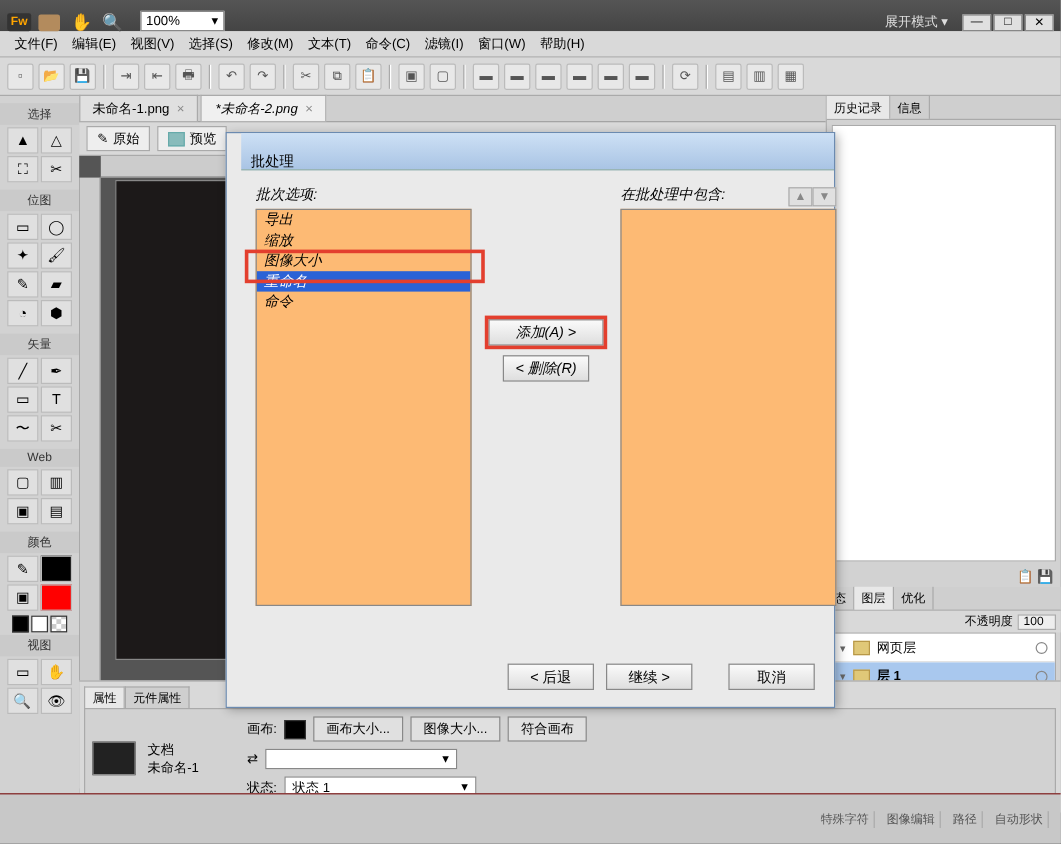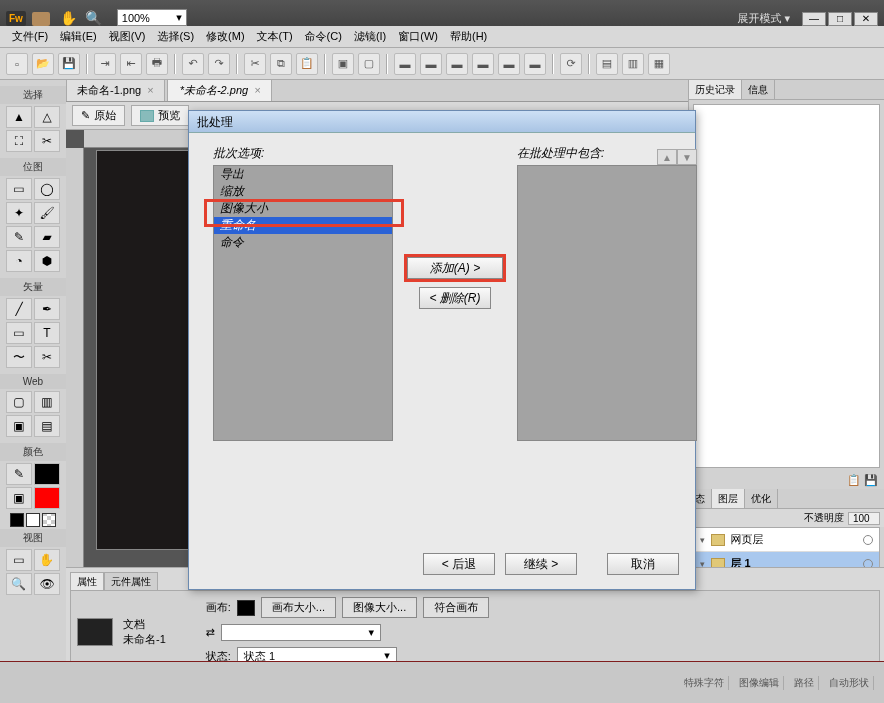--- a/index.html
+++ b/index.html
@@ -65,31 +65,31 @@
 .prop-body { border: 1px solid #aaa; padding: 6px; display: flex; align-items: center; gap: 10px; background: #d2d2d2; flex-wrap: wrap; }
 .thumb { width: 36px; height: 28px; background: #222; border: 1px solid #888; }
 .propbtn { padding: 2px 10px; border: 1px solid #888; background: #e0e0e0; }
 .sel-box { border: 1px solid #888; background: #fff; padding: 1px 6px; display: flex; justify-content: space-between; width: 160px; }
 
 .footer { position: absolute; bottom: 0; left: 0; right: 0; height: 42px; background: #c8c8c8; border-top: 1px solid #7f1d1d; display: flex; align-items: center; justify-content: flex-end; padding: 0 10px; gap: 6px; font-size: 10px; }
 .footer span { border-right: 1px solid #aaa; padding: 0 4px; color: #555; }
 
 
 .dialog { position: absolute; top: 110px; left: 188px; width: 508px; height: 480px; background: #eaeaea; border: 1px solid #6b8ab0; box-shadow: 2px 2px 8px rgba(0,0,0,.3); z-index: 50; }
-.dlg-title { height: 22px; background: linear-gradient(#cde0f5,#a9c4e4); padding: 3px 8px; font-size: 12px; color: #000; border-bottom: 1px solid #8aa; }
+.dlg-title { height: 22px; background: linear-gradient(#cde0f5,#a9c4e4); padding: 15px 8px; font-size: 12px; color: #000; border-bottom: 1px solid #8aa; margin-left: 12px; }
 .dlg-body { padding: 12px 24px; font-style: italic; }
 .dlg-cols { display: flex; gap: 14px; }
 .dlg-col { flex: 1; }
 .dlg-label { font-size: 12px; margin-bottom: 3px; }
-.dlg-list { width: 180px; height: 276px; border: 1px solid #888; background: #a3a3a3; font-size: 12px; overflow: hidden; }
+.dlg-list { width: 180px; height: 331px; border: 1px solid #888; background: #fdba74; font-size: 12px; overflow: hidden; }
 .dlg-list div { padding: 1px 6px; line-height: 15px; }
 .dlg-list .sel { background: #2a62d6; color: #fff; }
 .dlg-mid { width: 105px; display: flex; flex-direction: column; align-items: center; gap: 8px; padding-top: 112px; }
 .dlg-btn { width: 72px; height: 22px; border: 1px solid #888; background: linear-gradient(#fafafa,#dedede); font-size: 12px; cursor: pointer; text-align: center; line-height: 20px; }
-.dlg-right-hdr { display: flex; align-items: flex-end; justify-content: space-between; }
+.dlg-right-hdr { display: flex; align-items: center; justify-content: space-between; }
 .dlg-smallbtn { width: 20px; height: 16px; border: 1px solid #aaa; background: #e0e0e0; font-size: 10px; display: inline-flex; align-items: center; justify-content: center; color: #888; }
 .redbox { outline: 3px solid #e33f2e; outline-offset: 0; }
 .dlg-footer { position: absolute; bottom: 14px; right: 16px; display: flex; gap: 10px; }
 
 .swblack { background: #000; }
 .swred { background: #f00; }
 .swwhite { background: #fff; }
 .swclear { background: repeating-conic-gradient(#ccc 0 25%, #fff 0 50%) 0/8px 8px; }
 </style>
 </head>

